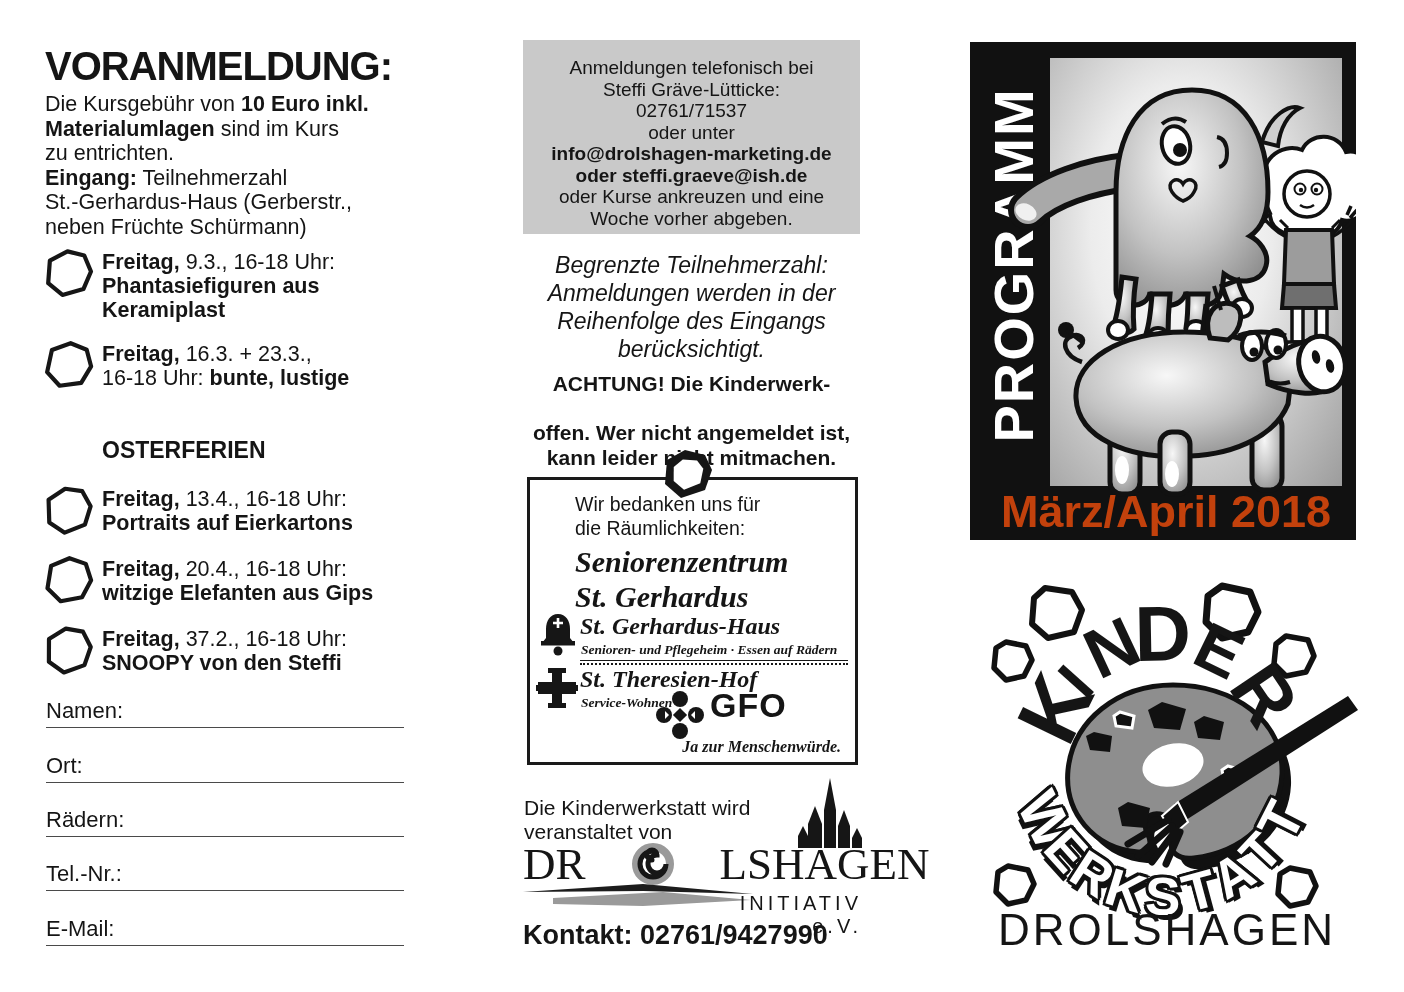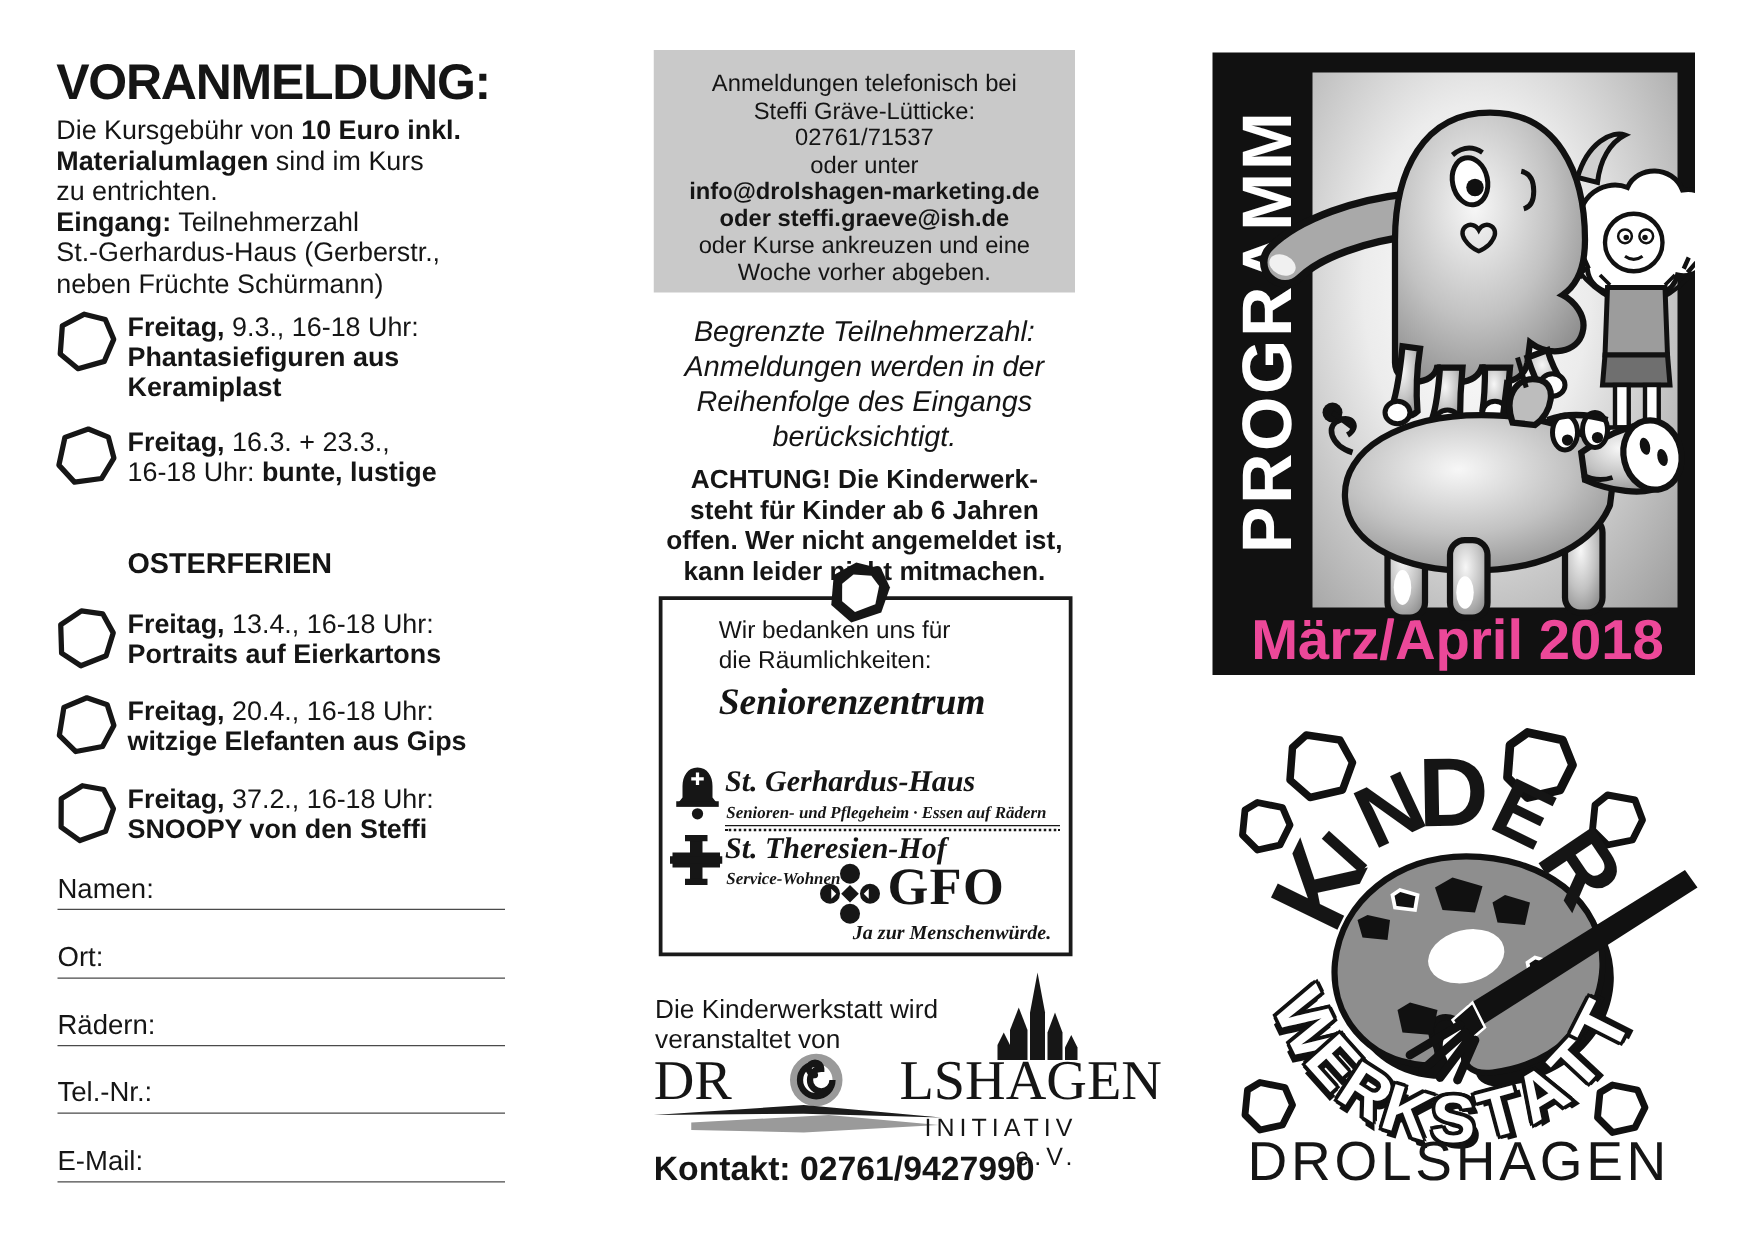--- a/index.html
+++ b/index.html
@@ -19,32 +19,32 @@
   .graybox{left:523px;top:40px;width:337px;height:194px;background:#c9c9c9;
            font-size:19px;line-height:21.5px;text-align:center;padding-top:17px;box-sizing:border-box;}
   .limit{left:523px;top:251px;width:337px;font-style:italic;font-size:23px;line-height:28px;text-align:center;}
   .warn{left:523px;top:372px;width:337px;font-weight:800;font-size:21px;line-height:24.5px;text-align:center;}
   .thanks{left:527px;top:477px;width:331px;height:288px;border:3.5px solid #1a1a1a;box-sizing:border-box;background:#fff;}
   .serifbi{font-family:"Liberation Serif",serif;font-style:italic;font-weight:bold;}
   .thx-intro{font-size:19.5px;line-height:24px;}
   .thx-main{font-size:30px;line-height:35px;}
   .inst-name{font-size:24px;}
   .inst-sub{font-size:13.5px;}
-  .gfo{font-size:42px;font-weight:800;letter-spacing:1px;font-family:Liberation Serif, serif;}
+  .gfo{font-size:34px;font-weight:800;letter-spacing:1px;}
   .org{font-size:21px;line-height:24px;}
   .drol{font-family:"Liberation Serif",serif;font-size:45px;letter-spacing:0px;display:flex;align-items:center;}
   .initiativ{font-size:20px;letter-spacing:4px;text-align:right;}
   .kontakt{font-size:27px;font-weight:800;}
   
   .prog-frame{left:970px;top:42px;width:386px;height:498px;background:#111;}
   .prog-illus{left:1050px;top:58px;width:292px;height:428px;
               background:radial-gradient(ellipse at 45% 40%, #ffffff 0%, #ececec 40%, #9c9c9c 100%);}
   .prog-vert{left:981px;top:478px;transform:rotate(-90deg);transform-origin:0 0;width:426px;
              text-align:center;font-size:56px;font-weight:800;color:#fff;letter-spacing:2px;}
-  .dateband{left:982px;top:486px;width:368px;text-align:center;font-size:45px;font-weight:800;color:#ec4899;}
+  .dateband{left:982px;top:486px;width:368px;text-align:center;font-size:45px;font-weight:800;color:#c2410c;}
   .cartoon{left:970px;top:42px;width:386px;height:498px;pointer-events:none;}
   
   .kwlogo-svg{left:990px;top:580px;width:400px;height:330px;}
   .arc{position:absolute;width:0;height:0;}
   .arc span{position:absolute;left:0;top:0;font-weight:800;color:#151515;white-space:pre;}
   .kin span:nth-child(1){font-size:86px;transform:translate(-50%,-50%) rotate(-64deg) translateY(-122px);}
   .kin span:nth-child(2){font-size:60px;transform:translate(-50%,-50%) rotate(-48deg) translateY(-120px);}
   .kin span:nth-child(3){font-size:70px;transform:translate(-50%,-50%) rotate(-25deg) translateY(-126px);}
   .kin span:nth-child(4){font-size:78px;transform:translate(-50%,-50%) rotate(-1deg) translateY(-128px);}
   .kin span:nth-child(5){font-size:66px;transform:translate(-50%,-50%) rotate(26deg) translateY(-124px);}
@@ -149,32 +149,33 @@
 
     <div class="abs limit">
       <span>Begrenzte Teilnehmerzahl:</span><br>
       <span>Anmeldungen werden in der</span><br>
       <span>Reihenfolge des Eingangs</span><br>
       <span>berücksichtigt.</span>
     </div>
 
     <div class="abs warn">
       <span>ACHTUNG! Die Kinderwerk-</span><br>
-      <span>steht für Kinder ab 6 Jahren</span><br>
+      <br>
       <span>offen. Wer nicht angemeldet ist,</span><br>
       <span>kann leider nicht mitmachen.</span>
     </div>
 
     <div class="abs thanks">
       <div class="abs thx-intro" style="left:45px;top:12px;">
         <span>Wir bedanken uns für</span><br>
         <span>die Räumlichkeiten:</span>
       </div>
       <div class="abs serifbi thx-main" style="left:45px;top:64px;">
         <span>Seniorenzentrum</span><br>
+        <span>St. Gerhardus</span>
       </div>
       <svg class="abs" style="left:10px;top:132px;" width="36" height="44" viewBox="0 0 36 44">
         <path d="M18,2 C10,2 6,9 6,17 L6,26 L2,31 L34,31 L30,26 L30,17 C30,9 26,2 18,2 Z" fill="#161616"></path>
         <rect x="1" y="29" width="34" height="4.5" fill="#161616"></rect>
         <circle cx="18" cy="39" r="4.5" fill="#161616"></circle>
         <path d="M18,6 L18,16 M13,11 L23,11" stroke="#fff" stroke-width="2.6"></path>
       </svg>
       <div class="abs serifbi inst-name" style="left:50px;top:133px;">St. Gerhardus-Haus</div>
       <div class="abs serifbi inst-sub" style="left:51px;top:162px;">Senioren- und Pflegeheim  ·  Essen auf Rädern</div>
       <div class="abs" style="left:50px;top:180px;width:268px;border-top:1.3px solid #161616;"></div>

